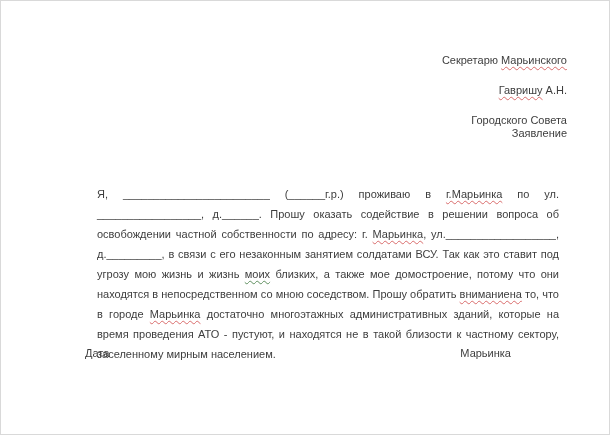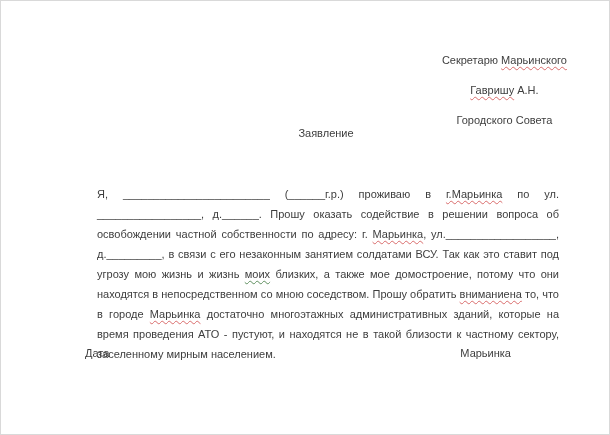--- a/index.html
+++ b/index.html
@@ -15,30 +15,30 @@
     border: 1px solid var(--page-border, #d9d9d9);
     font-family: "Liberation Sans", "DejaVu Sans", sans-serif;
     font-size: 11px;
     color: var(--text, #3d3d3d);
     overflow: hidden;
   }
   .recipient {
     position: absolute;
     top: 44px;
     right: 42px;
-    text-align: center;
+    text-align: right;
     line-height: 30px;
     white-space: nowrap;
   }
   .doc-title {
     position: absolute;
     top: 124px;
     left: 84px;
     right: 42px;
-    text-align: center;
+    text-align: right;
     line-height: 16px;
   }
   .body-text {
     position: absolute;
     top: 171px;
     left: 84px;
     right: 38px;
     margin: 12px;
     text-align: justify;
     line-height: 20px;

